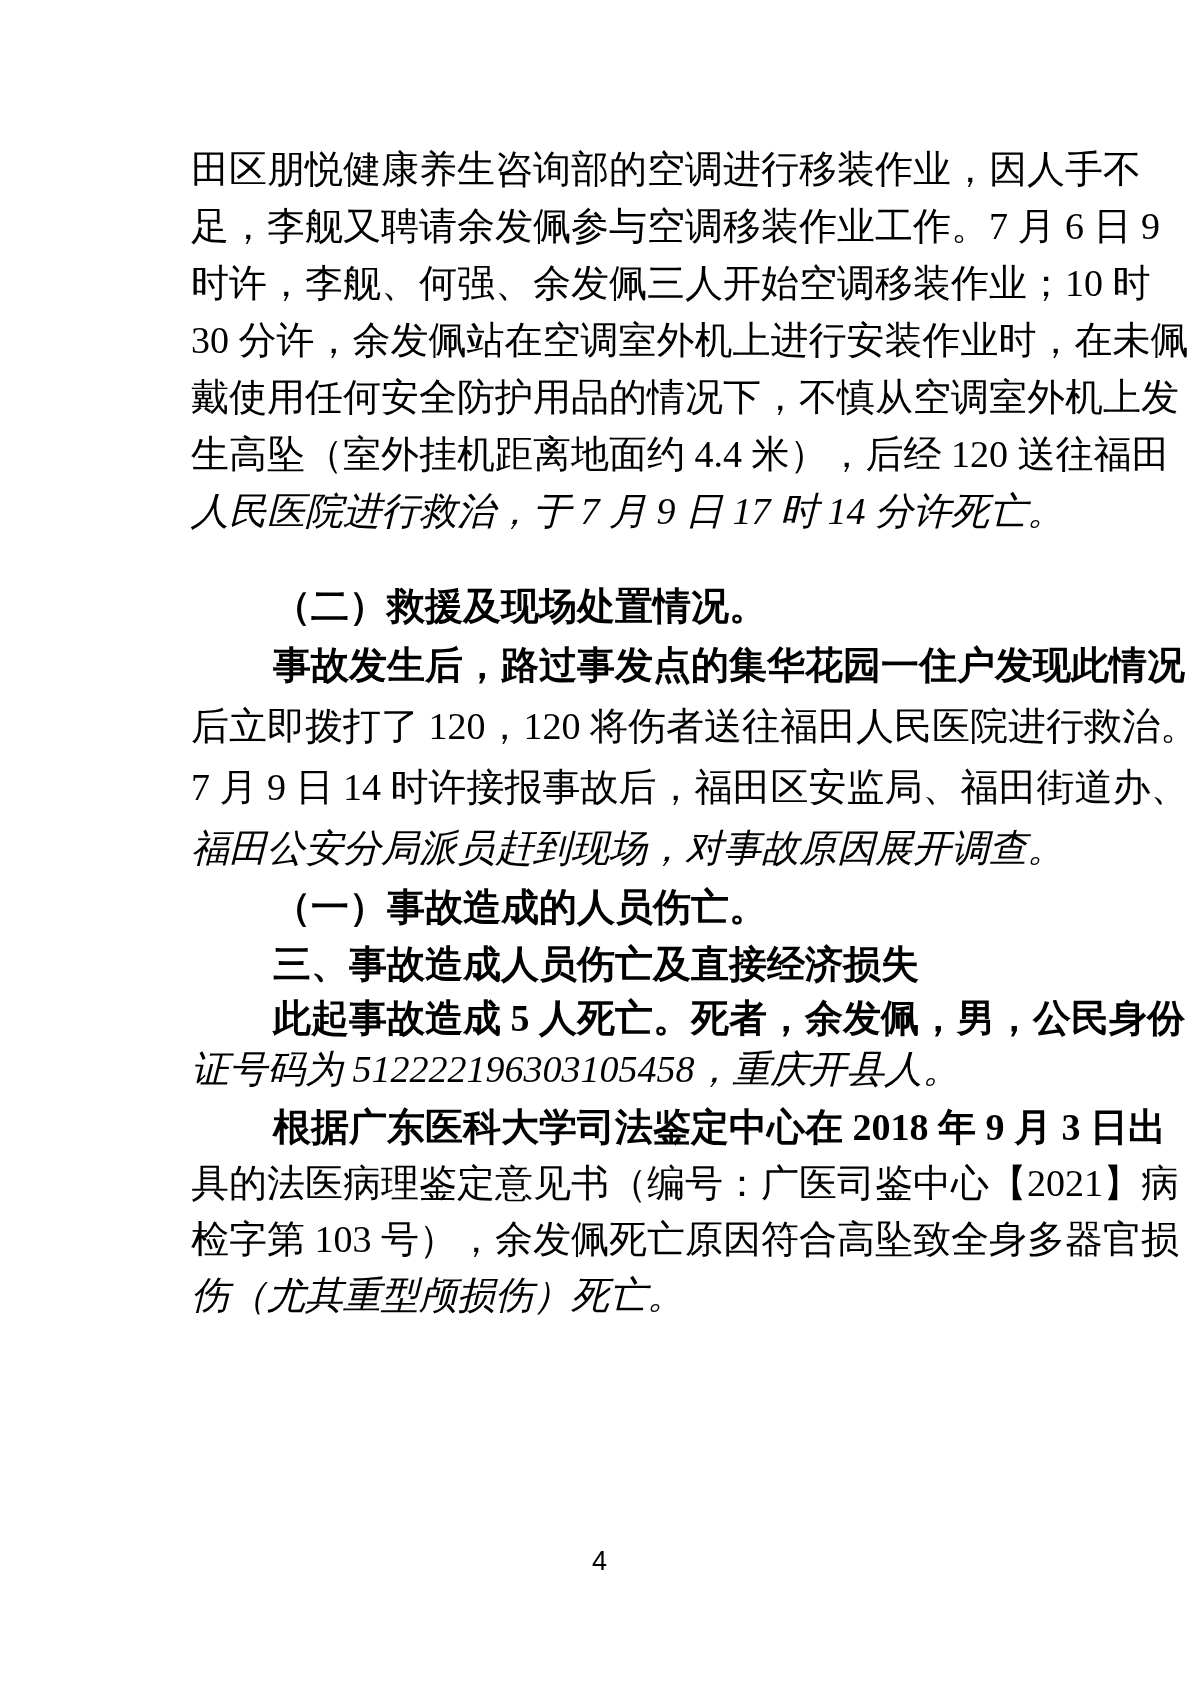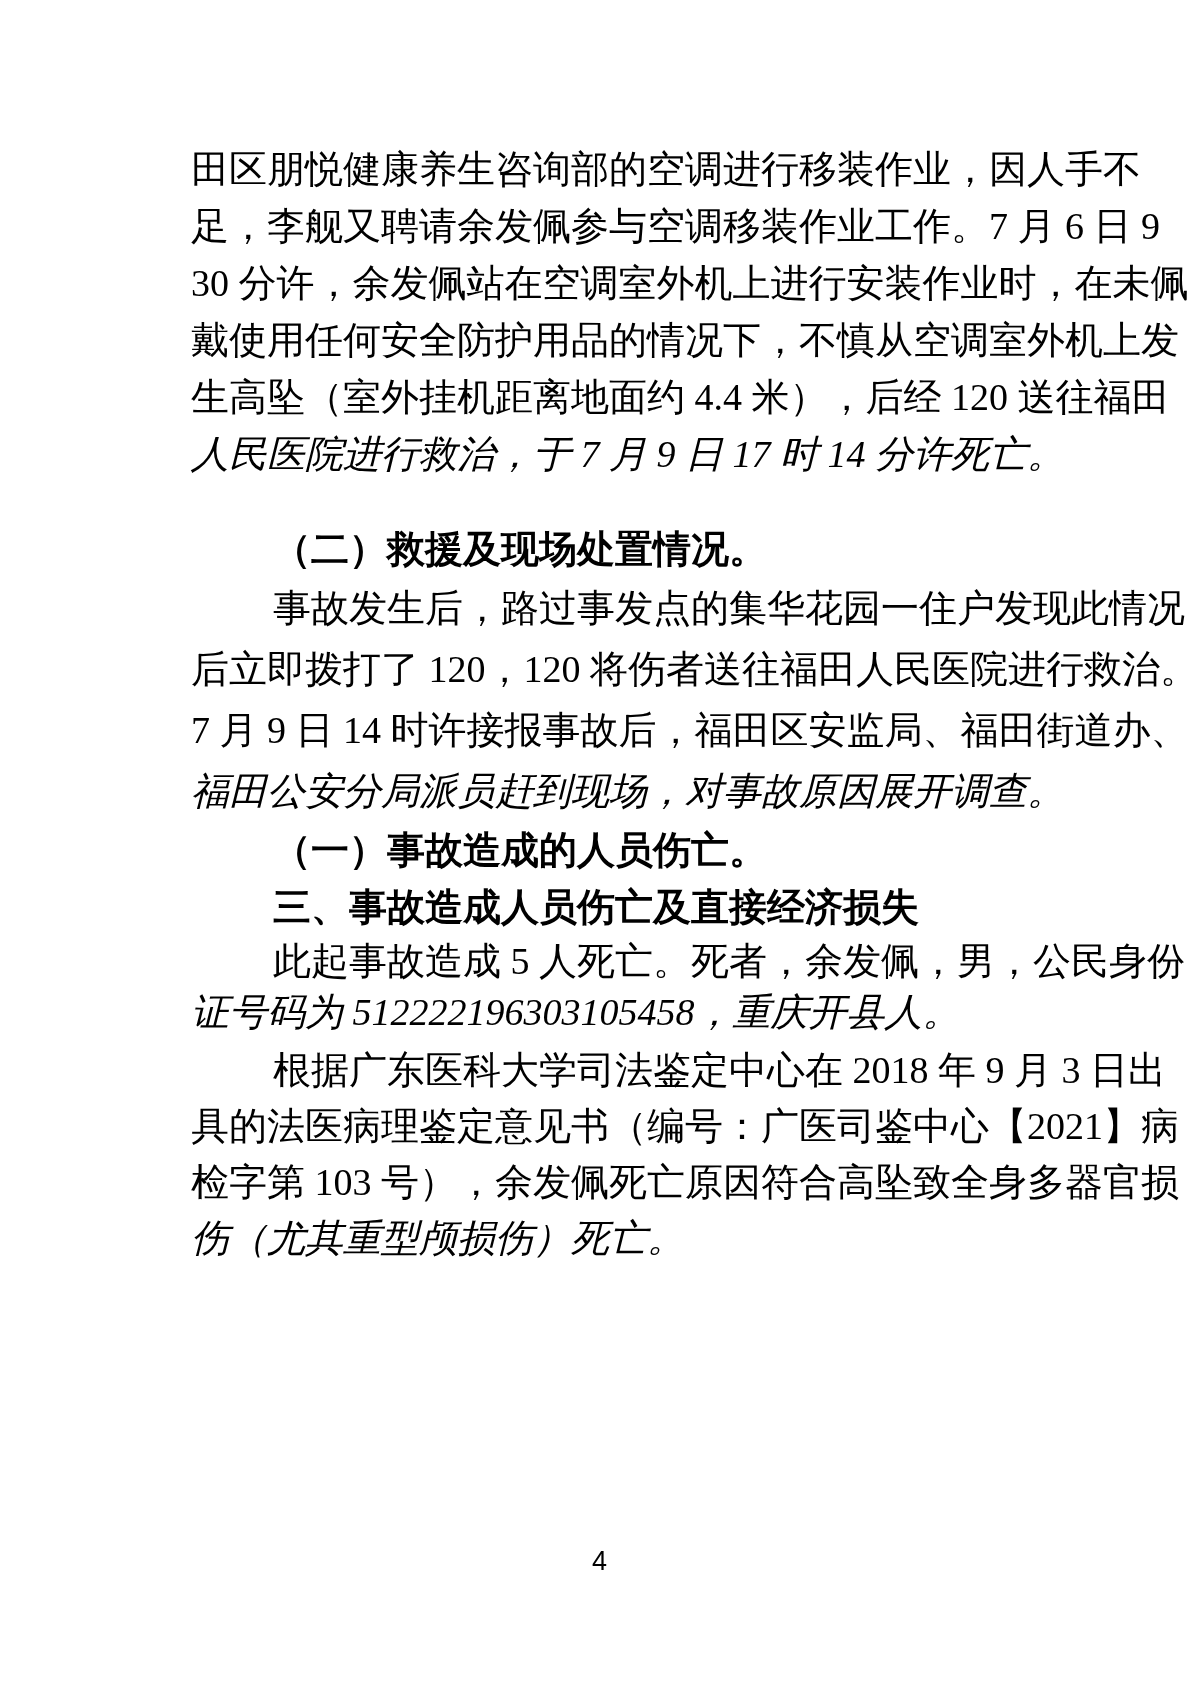--- a/index.html
+++ b/index.html
@@ -32,21 +32,21 @@
     text-align-last: justify;
     text-justify: inter-character;
     white-space: nowrap;
     overflow: visible;
   }
   .block .line.no-j {
     text-align: left;
     text-align-last: left;
     font-style: italic;
   }
-  .line.indent { text-indent: 82px; }
+  .line.indent { text-indent: 82px; font-weight: bold; }
 
   
   .block.lh57 .line { line-height: 57px; height: 57px; }
   .block.lh61 .line { line-height: 61px; height: 61px; }
   .block.lh51 .line { line-height: 51px; height: 51px; }
   .block.lh56 .line { line-height: 56px; height: 56px; }
 
   
   .heading {
     font-family: "Liberation Sans", "DejaVu Sans", sans-serif;
@@ -72,20 +72,21 @@
   }
 </style>
 </head>
 <body>
 
 <div class="page">
   <div class="content" id="doc-body">
       <div class="block lh57">
         <div class="line">田区朋悦健康养生咨询部的空调进行移装作业，因人手不</div>
         <div class="line">足，李舰又聘请余发佩参与空调移装作业工作。7 月 6 日 9</div>
+        <div class="line">时许，李舰、何强、余发佩三人开始空调移装作业；10 时</div>
         <div class="line">30 分许，余发佩站在空调室外机上进行安装作业时，在未佩</div>
         <div class="line">戴使用任何安全防护用品的情况下，不慎从空调室外机上发</div>
         <div class="line">生高坠（室外挂机距离地面约 4.4 米），后经 120 送往福田</div>
         <div class="line no-j">人民医院进行救治，于 7 月 9 日 17 时 14 分许死亡。</div>
       </div>
       <div class="heading mt38">（二）救援及现场处置情况。</div>
       <div class="block lh61">
         <div class="line indent">事故发生后，路过事发点的集华花园一住户发现此情况</div>
         <div class="line">后立即拨打了 120，120 将伤者送往福田人民医院进行救治。</div>
         <div class="line">7 月 9 日 14 时许接报事故后，福田区安监局、福田街道办、</div>

